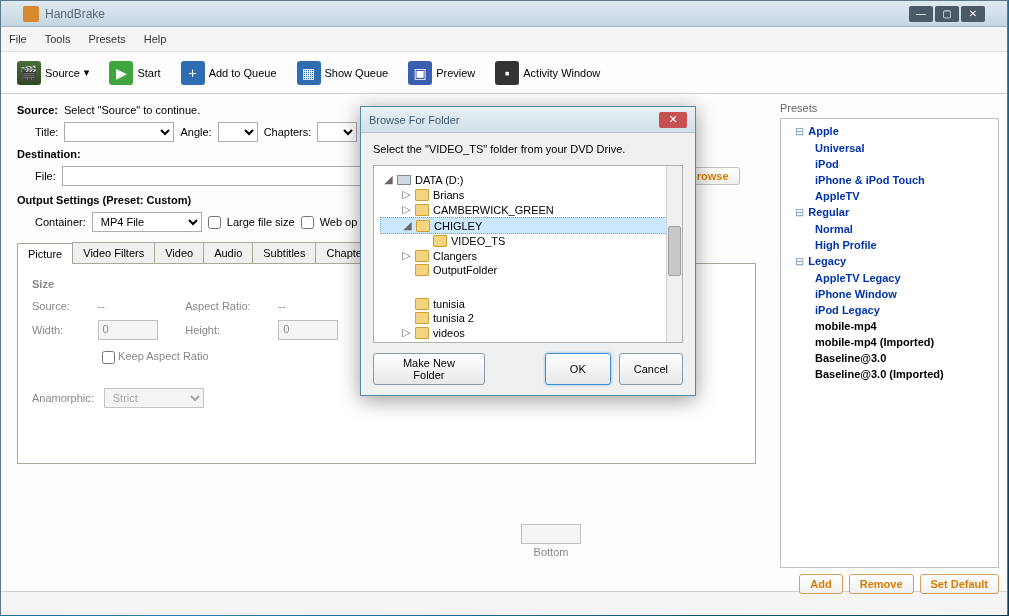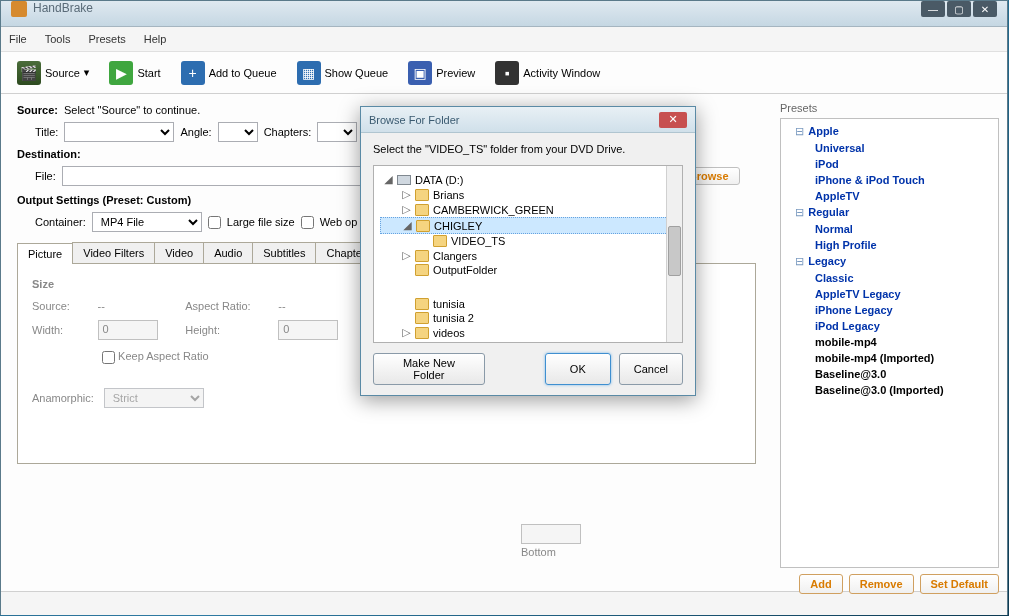--- a/index.html
+++ b/index.html
@@ -1,18 +1,18 @@
 <!DOCTYPE html>
 <html><head>
 <meta charset="utf-8">
 <style>
 * { box-sizing: border-box; margin: 0; padding: 0; font-family: "Segoe UI", Tahoma, sans-serif; font-size: 11px; }
 body { width: 1009px; height: 616px; background: linear-gradient(135deg, #1a4d6d, #2e7ba3, #0d3a52); overflow: hidden; position: relative; }
 .window { margin: 0; width: 1008px; height: 615px; background: #fdfdfd; border: 1px solid #5a7a8a; position: relative; }
-.titlebar { height: 26px; background: linear-gradient(#dfe9f0, #c5d7e3); display: flex; padding: 0 10px; border-bottom: 1px solid #a5b5c0; }
+.titlebar { height: 26px; background: linear-gradient(#dfe9f0, #c5d7e3); display: flex; align-items: center; padding: 0 22px; border-bottom: 1px solid #a5b5c0; }
 .titlebar .icon { width: 16px; height: 16px; background: #d68a2e; margin-right: 6px; border-radius: 2px; }
 .titlebar .title { color: #5a6b78; font-size: 12px; }
 .titlebar .wbtns { margin-left: auto; display: flex; gap: 2px; }
 .titlebar .wbtn { width: 24px; height: 16px; background: #4a5a66; color: #fff; display: flex; align-items: center; justify-content: center; font-size: 10px; border-radius: 2px; }
 .menubar { height: 22px; background: #f5f5f5; display: flex; align-items: center; padding: 12px 8px; gap: 18px; border-bottom: 1px solid #e0e0e0; }
 .menubar span { color: #333; }
 .toolbar { height: 42px; background: #fdfdfd; display: flex; align-items: center; padding: 0 10px; gap: 8px; border-bottom: 1px solid #d0d0d0; }
 .tbtn { display: flex; align-items: center; gap: 4px; padding: 2px 6px; }
 .tbtn .ic { width: 24px; height: 24px; border-radius: 3px; display:flex;align-items:center;justify-content:center;font-size:14px;color:#fff; }
 .ic-src{background:linear-gradient(#4a6d3a,#2d4a1f);} .ic-play{background:#3fa63f;border-radius:50%;}
@@ -23,21 +23,21 @@
 .lbl { font-weight: bold; }
 select, input[type=text] { border: 1px solid #abadb3; background: #fff; height: 20px; padding: 0 4px; font-size: 11px; }
 input[type=checkbox] { vertical-align: middle; }
 .browse-btn { background: linear-gradient(#fff,#f0f0f0); border: 1px solid #c0c0c0; color: #d97b00; padding: 2px 10px; font-weight: bold; border-radius: 3px; }
 .tabs { display: flex; border-bottom: 1px solid #aca899; margin-top: 10px; }
 .tab { padding: 4px 10px; border: 1px solid #aca899; border-bottom: none; background: #f0f0f0; margin-right: -1px; }
 .tab.active { background: #fff; position: relative; top: 1px; }
 .tabbody { border: 1px solid #aca899; border-top: none; padding: 14px; height: 200px; background: #fff; color: #888; }
 .sz-grid { display: grid; grid-template-columns: auto auto auto auto; gap: 8px 14px; align-items: center; width: 320px; }
 .spin { width: 60px; height: 20px; border: 1px solid #c0c0c0; background: #f5f5f5; display:inline-block; }
-.cropbox { position:absolute; left:520px; top:430px; color:#888; }
+.cropbox { position:absolute; left:520px; top:430px; color:#888; text-align:center; }
 .sidebar { width: 235px; padding: 8px; }
 .sidebar .hdr { color: #666; }
 .presets { border: 1px solid #c0c0c0; background: #fff; height: 450px; overflow: auto; margin-top: 4px; padding: 4px; }
 .pgrp { color: #0033aa; font-weight: bold; padding: 2px 0 2px 10px; }
 .pgrp::before { content: "⊟"; color: #7a9ac0; margin-right: 4px; font-weight: normal; }
 .pitem { padding: 2px 0 2px 30px; }
 .pblu { color: #0033aa; font-weight: bold; }
 .pblk { color: #000; font-weight: bold; }
 .pbtns { display: flex; gap: 6px; margin-top: 6px; justify-content: flex-end; }
 .pbtn { background: linear-gradient(#fff,#f0f0f0); border: 1px solid #d0a060; color: #d97b00; padding: 3px 10px; font-weight: bold; border-radius: 3px; }
@@ -181,23 +181,22 @@
       <div class="presets" id="preset-list">
           <div class="pgrp">Apple</div>
           <div class="pitem pblu">Universal</div>
           <div class="pitem pblu">iPod</div>
           <div class="pitem pblu">iPhone &amp; iPod Touch</div>
           <div class="pitem pblu">AppleTV</div>
           <div class="pgrp">Regular</div>
           <div class="pitem pblu">Normal</div>
           <div class="pitem pblu">High Profile</div>
           <div class="pgrp">Legacy</div>
-          <div class="pitem pblu">Classic</div>
           <div class="pitem pblu">AppleTV Legacy</div>
-          <div class="pitem pblu">iPhone Legacy</div>
+          <div class="pitem pblu">iPhone Window</div>
           <div class="pitem pblu">iPod Legacy</div>
           <div class="pitem pblk">mobile-mp4</div>
           <div class="pitem pblk">mobile-mp4 (Imported)</div>
           <div class="pitem pblk">Baseline@3.0</div>
           <div class="pitem pblk">Baseline@3.0 (Imported)</div>
         </div>
       <div class="pbtns">
         <button class="pbtn">Add</button>
         <button class="pbtn">Remove</button>
         <button class="pbtn">Set Default</button>

